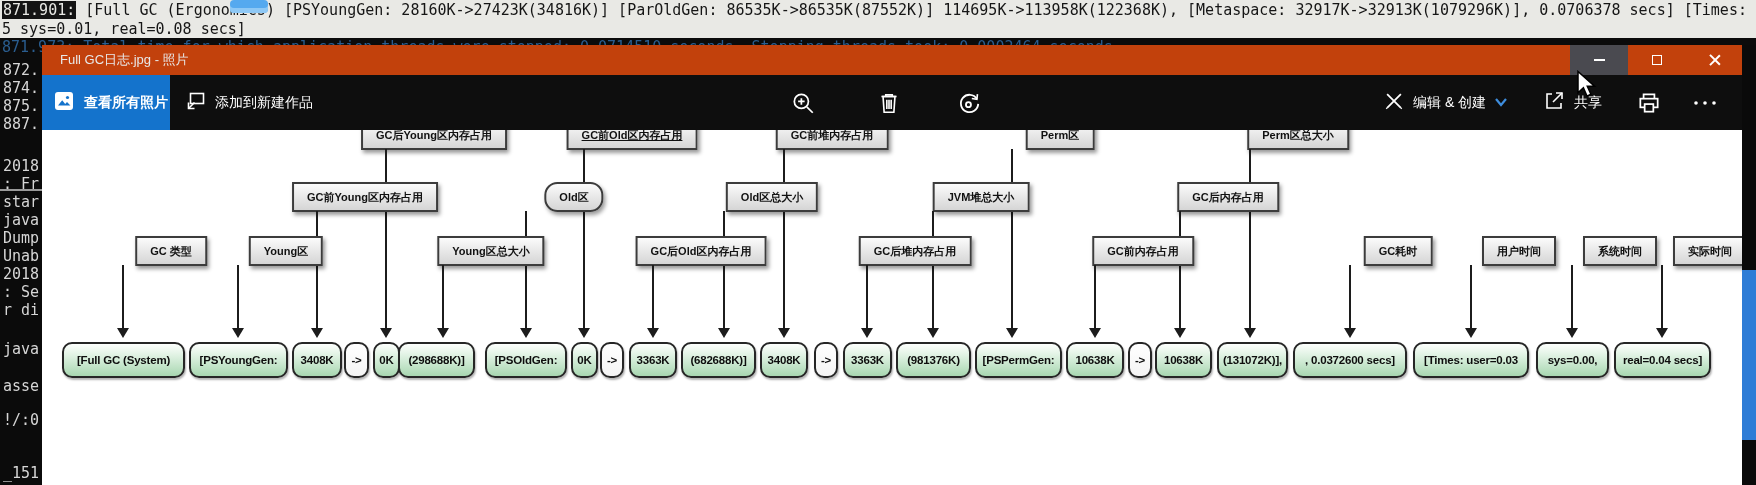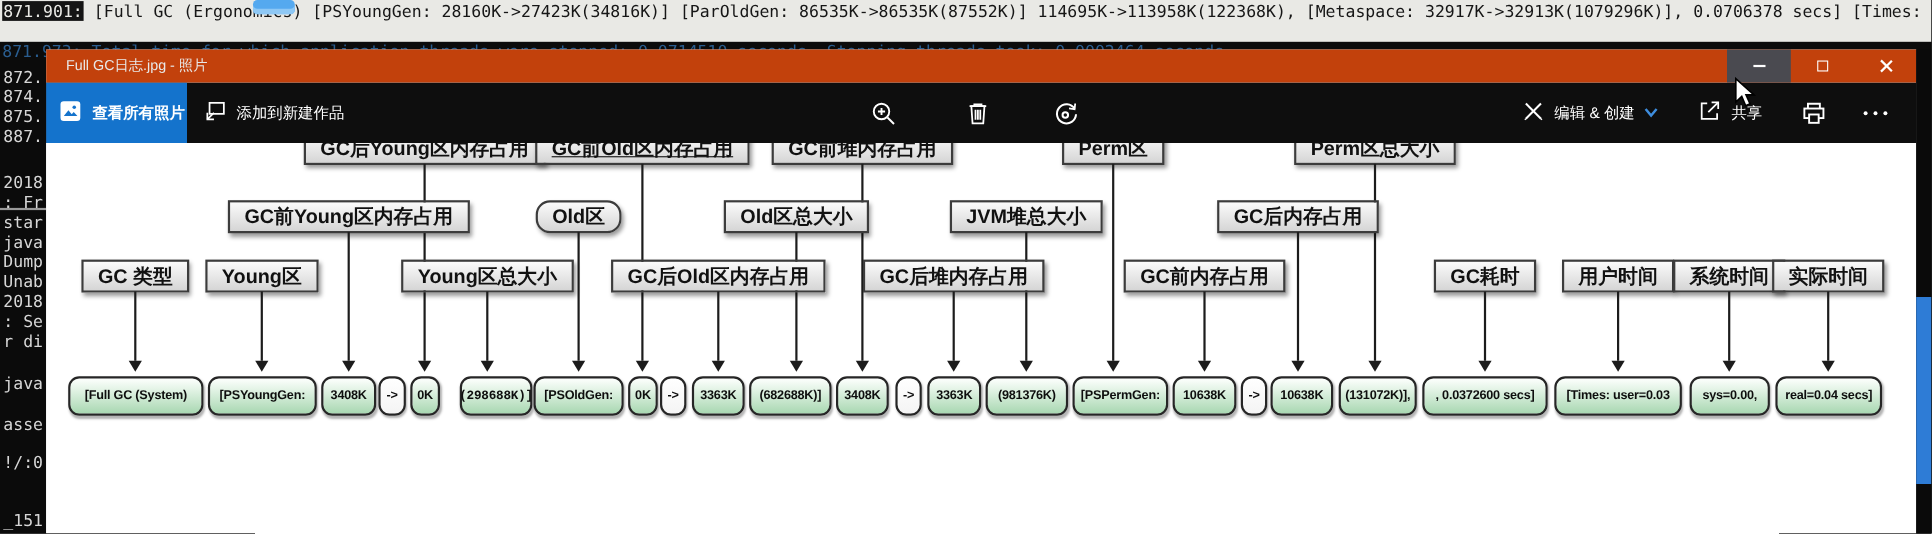--- a/index.html
+++ b/index.html
@@ -36,22 +36,22 @@
   .toolbar{position:absolute;left:0;top:30px;width:1700px;height:55px;background:#0e0e0e;z-index:5;color:#fff;}
   .btn-viewall{position:absolute;left:0;top:0;width:128px;height:55px;background:#1473cc;display:flex;
                align-items:center;gap:8px;padding-left:10px;box-sizing:border-box;font-size:14px;font-weight:bold;}
   .btn-addto{position:absolute;left:142px;top:0;height:55px;display:flex;align-items:center;gap:7px;font-size:14px;}
   .tb-ic{position:absolute;top:15px;width:26px;height:26px;}
   .grp{position:absolute;top:0;height:55px;display:flex;align-items:center;gap:8px;font-size:14px;}
   
   .photo-canvas{position:absolute;left:0;top:30px;width:1700px;height:410px;background:#fff;z-index:1;overflow:hidden;}
   .ann-box{position:absolute;transform:translateX(-50%);height:30px;line-height:27px;padding:0 13px;
            background:linear-gradient(180deg,#fbfbfb,#d5d5d5);border:2px solid #3c3c3c;
-           box-shadow:2px 3px 4px rgba(0,0,0,.4);font-size:18px;font-weight:bold;white-space:nowrap;
-           box-sizing:border-box;color:#111;}
+           box-shadow:2px 3px 4px rgba(0,0,0,.4);font-size:11px;font-weight:bold;white-space:nowrap;
+           box-sizing:border-box;color:#111;margin-left:48px;}
   .ann-line{position:absolute;width:2px;background:#1c1c1c;transform:translateX(-50%);}
   .ann-arrow{position:absolute;transform:translateX(-50%);width:0;height:0;
              border:6px solid transparent;border-bottom:0;border-top:10px solid #1c1c1c;top:253px;}
   .seg{position:absolute;top:267px;height:36px;box-sizing:border-box;border:2px solid #262626;border-radius:10px;
        display:flex;align-items:center;justify-content:center;font-size:11.5px;font-weight:bold;
        letter-spacing:-0.2px;white-space:nowrap;color:#0e0e0e;box-shadow:1px 2px 2px rgba(0,0,0,.3);
        background:linear-gradient(180deg,#fdfffd 0%,#e0f2e3 35%,#a8d7b1 100%);}
   .seg-plain{background:linear-gradient(180deg,#ffffff 0%,#f4f4f4 100%);}
   .summary-box{position:absolute;left:20px;top:313px;width:1230px;height:32px;border:2px solid #3a3a3a;
                box-sizing:border-box;background:#fff;display:flex;align-items:center;justify-content:center;
@@ -60,20 +60,21 @@
   .right-scroll{position:absolute;left:0;top:225px;width:14px;height:170px;background:#2e7cd6;}
   .cursor{position:absolute;left:1576px;top:70px;z-index:9;}
 </style>
 </head>
 <body>
 
 <div class="screen">
 
   <div class="term-light">
     <div class="tline tline1"><span class="sel">871.901:</span><span> [Full GC (Ergonomics) [PSYoungGen: 28160K-&gt;27423K(34816K)] [ParOldGen: 86535K-&gt;86535K(87552K)] 114695K-&gt;113958K(122368K), [Metaspace: 32917K-&gt;32913K(1079296K)], 0.0706378 secs] [Times: user=0.1</span></div>
+    <div class="tline tline2">5 sys=0.01, real=0.08 secs]</div>
   </div>
   <div class="tline3">871.973: Total time for which application threads were stopped: 0.0714510 seconds, Stopping threads took: 0.0002464 seconds</div>
   <div class="blue-thumb"></div>
   <div class="left-col">
     <div class="ldivider"></div>
   <div class="lline" style="top: 16px;">872.</div>
       <div class="lline" style="top: 34px;">874.</div>
       <div class="lline" style="top: 52px;">875.</div>
       <div class="lline" style="top: 70px;">887.</div>
       <div class="lline" style="top: 112px;">2018</div>
@@ -152,21 +153,21 @@
         <div class="ann-line" style="left: 1530px; top: 190px; height: 63px;"></div>
         <div class="ann-arrow" style="left: 1530px;"></div>
         <div class="ann-box" style="left: 1620px; top: 161px;">实际时间</div>
         <div class="ann-line" style="left: 1620px; top: 190px; height: 63px;"></div>
         <div class="ann-arrow" style="left: 1620px;"></div>
         <div class="seg" style="left: 147px; width: 99px;">[PSYoungGen:</div>
         <div class="seg" style="left: 20px; width: 123px;">[Full GC (System)</div>
         <div class="seg" style="left: 250px; width: 50px;">3408K</div>
         <div class="seg seg-plain" style="left: 302px; width: 25px;">-&gt;</div>
         <div class="seg" style="left: 331px; width: 27px;">0K</div>
-        <div class="seg" style="left: 376px; width: 66px; font-family: Liberation Mono, monospace;">(298688K)]</div>
+        <div class="seg" style="left: 356px; width: 77px;">(298688K)]</div>
         <div class="seg" style="left: 443px; width: 82px;">[PSOldGen:</div>
         <div class="seg" style="left: 529px; width: 27px;">0K</div>
         <div class="seg seg-plain" style="left: 558px; width: 24px;">-&gt;</div>
         <div class="seg" style="left: 587px; width: 48px;">3363K</div>
         <div class="seg" style="left: 639px; width: 75px;">(682688K)]</div>
         <div class="seg" style="left: 718px; width: 48px;">3408K</div>
         <div class="seg seg-plain" style="left: 772px; width: 24px;">-&gt;</div>
         <div class="seg" style="left: 801px; width: 49px;">3363K</div>
         <div class="seg" style="left: 854px; width: 75px;">(981376K)</div>
         <div class="seg" style="left: 933px; width: 87px;">[PSPermGen:</div>

